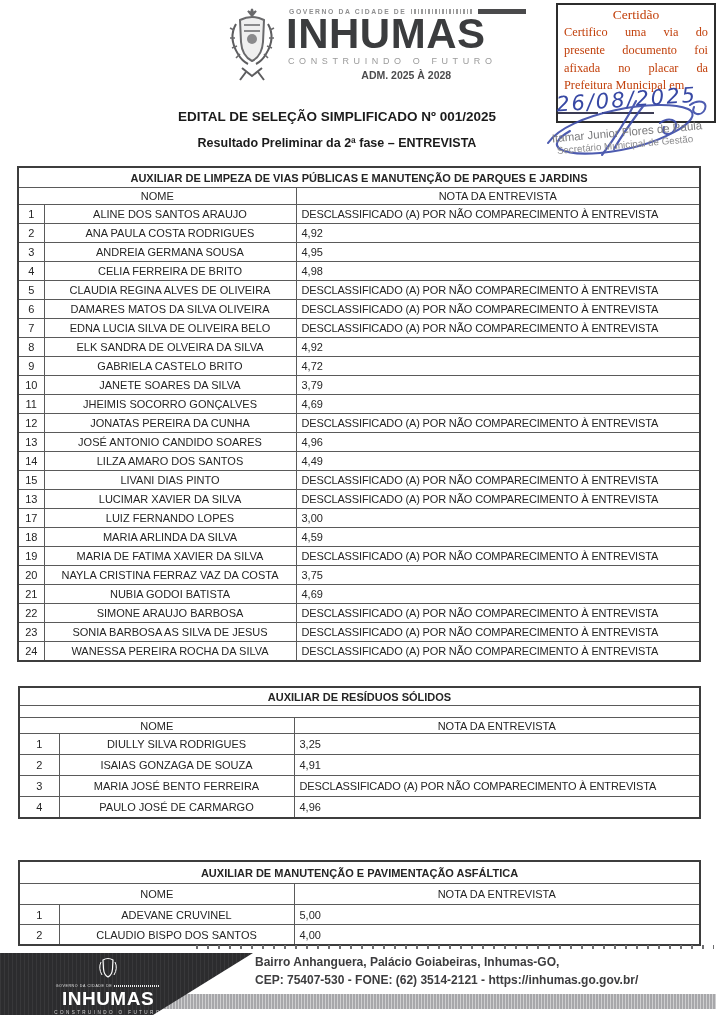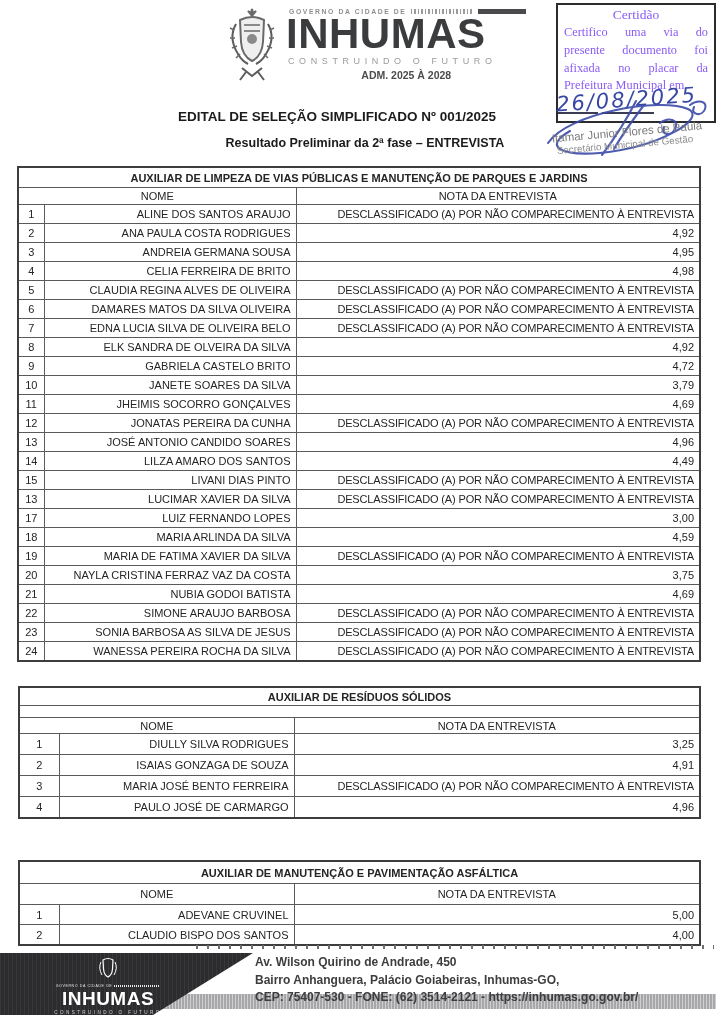--- a/index.html
+++ b/index.html
@@ -16,53 +16,53 @@
   .gov-label{font-size:6.8px;letter-spacing:1.6px;color:#8f8f90;font-weight:bold;}
   .gov-bar-striped{width:62px;height:5px;background:repeating-linear-gradient(90deg,#9b9b9b 0 1.5px,#fff 1.5px 3.5px);}
   .gov-bar-solid{width:48px;height:5px;background:#4a4a4c;}
   .wordmark{font-size:42px;line-height:0.9;font-weight:bold;color:#3b3c3e;letter-spacing:0.5px;}
   .slogan{font-size:9px;letter-spacing:4.6px;color:#9b9b9b;margin-top:3px;margin-left:2px;}
   .adm{font-size:10.5px;font-weight:bold;color:#4c4c4e;margin-top:3px;text-align:center;}
   
   .stamp{
     position:absolute;left:556px;top:3px;width:144px;
     border:2px solid #2c2c2c;padding:2px 6px 26px 6px;
-    font-family:"Liberation Serif", serif;color:#8b5cf6;background:#fff;
+    font-family:"Liberation Serif", serif;color:#c2410c;background:#fff;
   }
   .stamp-title{text-align:center;font-size:13.5px;margin-bottom:1px;}
   .stamp-body{font-size:12.3px;line-height:1.45;text-align:justify;}
   .date-underline{position:absolute;height:1.5px;background:#3c3c55;}
   .u1{left:558px;top:112px;width:40px;}
   .u2{left:602px;top:112px;width:52px;}
   .hand-date{
     position:absolute;left:556px;top:88px;width:130px;
     font-family:"DejaVu Sans", sans-serif;font-style:italic;
     font-size:21px;color:#3748a4;transform:rotate(-4deg);letter-spacing:2px;
     white-space:nowrap;
   }
   .sig-svg{position:absolute;left:540px;top:95px;pointer-events:none;}
   .sig-text{position:absolute;left:552px;top:125px;width:170px;transform:rotate(-5deg);}
   .sig-name{font-size:11.5px;color:#7c7c7e;white-space:nowrap;}
   .sig-role{font-size:9.8px;color:#8d8d8f;white-space:nowrap;margin-top:1px;margin-left:4px;}
   
   .doc-title{position:absolute;left:0;top:109px;width:674px;text-align:center;
     font-weight:bold;font-size:13.5px;color:#1b1b1b;}
   .doc-subtitle{position:absolute;left:0;top:136px;width:674px;text-align:center;
-    font-weight:bold;font-size:12.5px;color:#1b1b1b;padding-left:28px;}
+    font-weight:bold;font-size:12.5px;color:#1b1b1b;}
   
   table.tbl{border-collapse:collapse;table-layout:fixed;position:absolute;background:#fff;
     border:2px solid #3d3d3d;}
   table.tbl td{border:1px solid #5a5a5a;font-size:11px;color:#252525;padding:0 5px;
     overflow:hidden;white-space:nowrap;}
   td.title{font-weight:bold;text-align:center;font-size:11.5px;color:#1d1d1d;}
   td.hdr{font-weight:normal;text-align:center;font-size:11.5px;color:#1d1d1d;}
   td.num{text-align:center;padding:0;}
-  td.name{text-align:right;}
-  td.score{text-align:right;}
-  td.desc{text-align:right;font-size:10.3px;letter-spacing:-0.15px;}
+  td.name{text-align:center;}
+  td.score{text-align:left;}
+  td.desc{text-align:left;font-size:10.3px;letter-spacing:-0.15px;}
   #table-0{left:17px;top:166px;width:684px;}
   #table-1{left:18px;top:686px;width:683px;}
   #table-2{left:18px;top:860px;width:683px;}
   #table-0 td{height:18px;}
   #table-0 td.title{height:19px;margin-left:18px;}
   #table-0 td.hdr{height:16px;}
   #table-1 td{height:20px;}
   #table-1 td.title{height:17px;}
   #table-1 td.blank{height:11px;}
   #table-1 td.hdr{height:15px;}
@@ -366,17 +366,16 @@
       </g>
     </svg>
     <div class="footer-gov">
       <span>GOVERNO DA CIDADE DE</span>
       <span class="mini-bar"></span>
     </div>
     <div class="footer-wordmark">INHUMAS</div>
     <div class="footer-slogan">CONSTRUINDO O FUTURO</div>
   </div>
   <div class="address">
-    <div>Av. Wilson Quirino de Andrade, 450</div>
     <div>Bairro Anhanguera, Palácio Goiabeiras,  Inhumas-GO,</div>
     <div>CEP: 75407-530 - FONE: (62) 3514-2121 - https://inhumas.go.gov.br/</div>
   </div>
 </div>
 
 </body></html>

